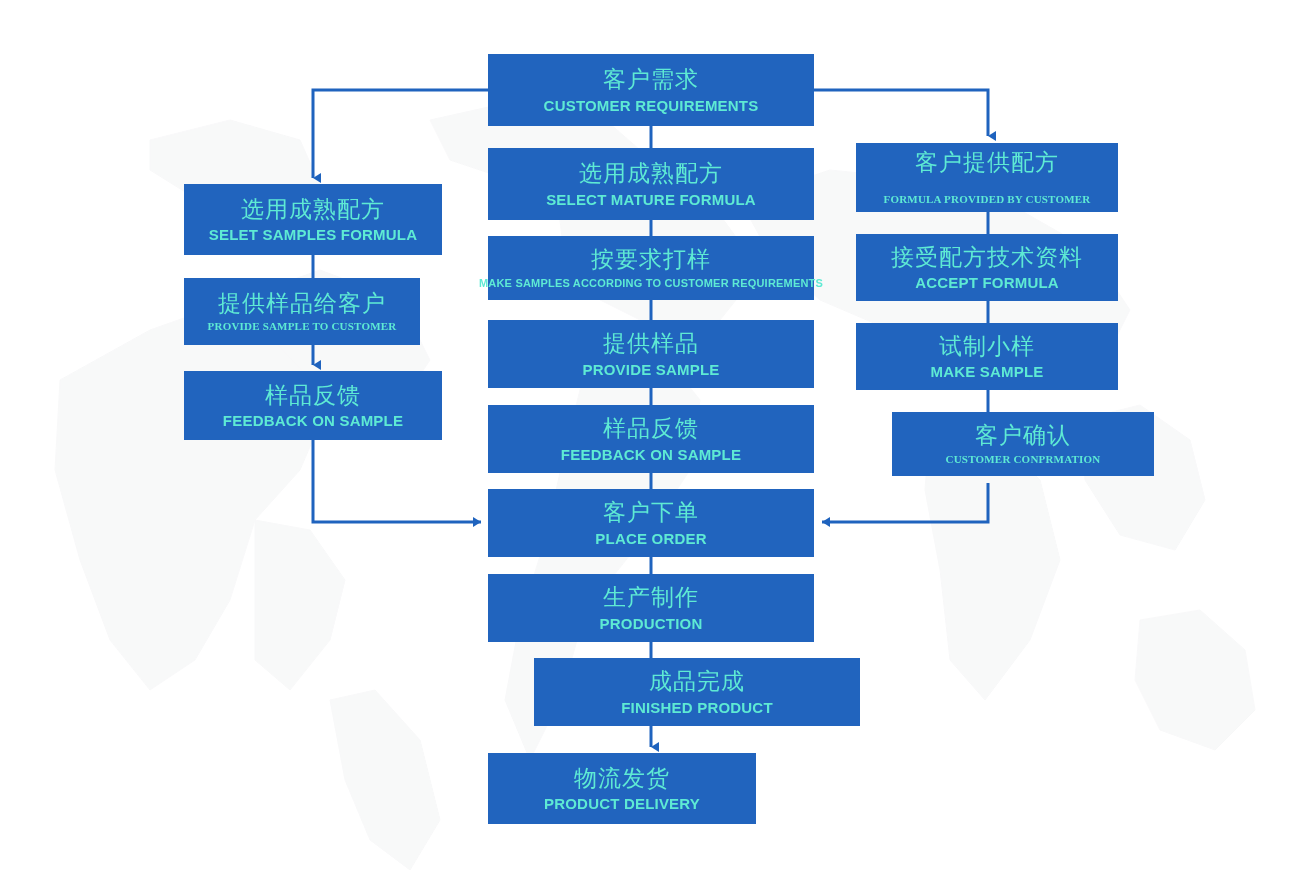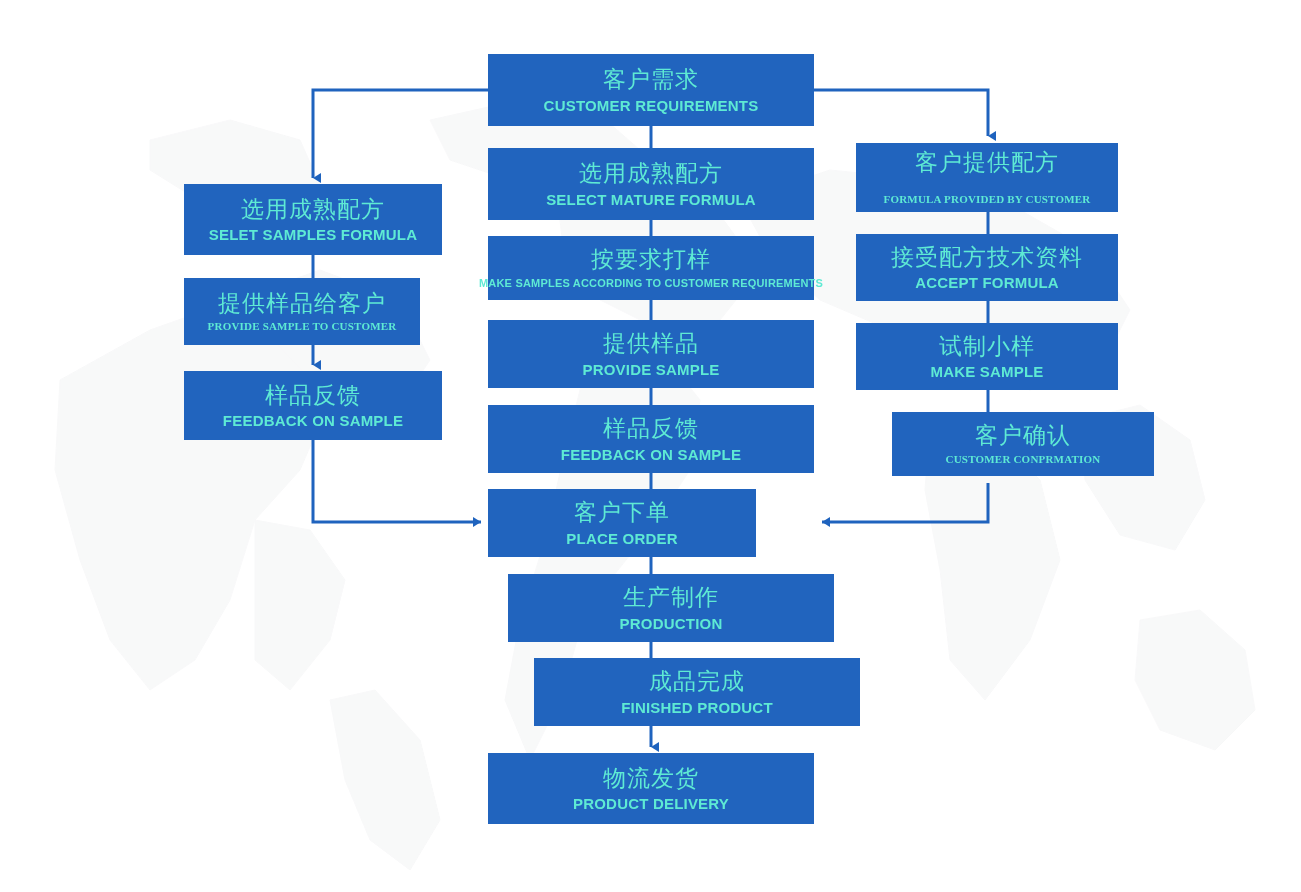--- a/index.html
+++ b/index.html
@@ -144,36 +144,36 @@
   <div class="box" style="left:488px; top:320px; width:326px; height:68px;">
     <span class="cn">提供样品</span>
     <span class="en">PROVIDE SAMPLE</span>
   </div>
 
   <div class="box" style="left:488px; top:405px; width:326px; height:68px;">
     <span class="cn">样品反馈</span>
     <span class="en">FEEDBACK ON SAMPLE</span>
   </div>
 
-  <div class="box" style="left:488px; top:489px; width:268px; height:68px;text-align:center;">
+  <div class="box" style="left:488px; top:489px; width:326px; height:68px;text-align:center;">
     <span class="cn">客户下单</span>
     <span class="en">PLACE ORDER</span>
   </div>
 
-  <div class="box" style="left:488px; top:574px; width:326px; height:68px;margin-left:20px;">
+  <div class="box" style="left:488px; top:574px; width:326px; height:68px;">
     <span class="cn">生产制作</span>
     <span class="en">PRODUCTION</span>
   </div>
 
   <div class="box" style="left:488px; top:658px; width:326px; height:68px;margin-left:46px;">
     <span class="cn">成品完成</span>
     <span class="en">FINISHED PRODUCT</span>
   </div>
 
-  <div class="box" style="left:488px; top:753px; width:326px; height:71px;">
+  <div class="box" style="left:488px; top:753px; width:268px; height:71px;">
     <span class="cn">物流发货</span>
     <span class="en">PRODUCT DELIVERY</span>
   </div>
 
   <div class="box" style="left:184px; top:184px; width:258px; height:71px;">
     <span class="cn">选用成熟配方</span>
     <span class="en">SELET SAMPLES FORMULA</span>
   </div>
 
   <div class="box small-en" style="left:184px; top:278px; width:236px; height:67px;">

